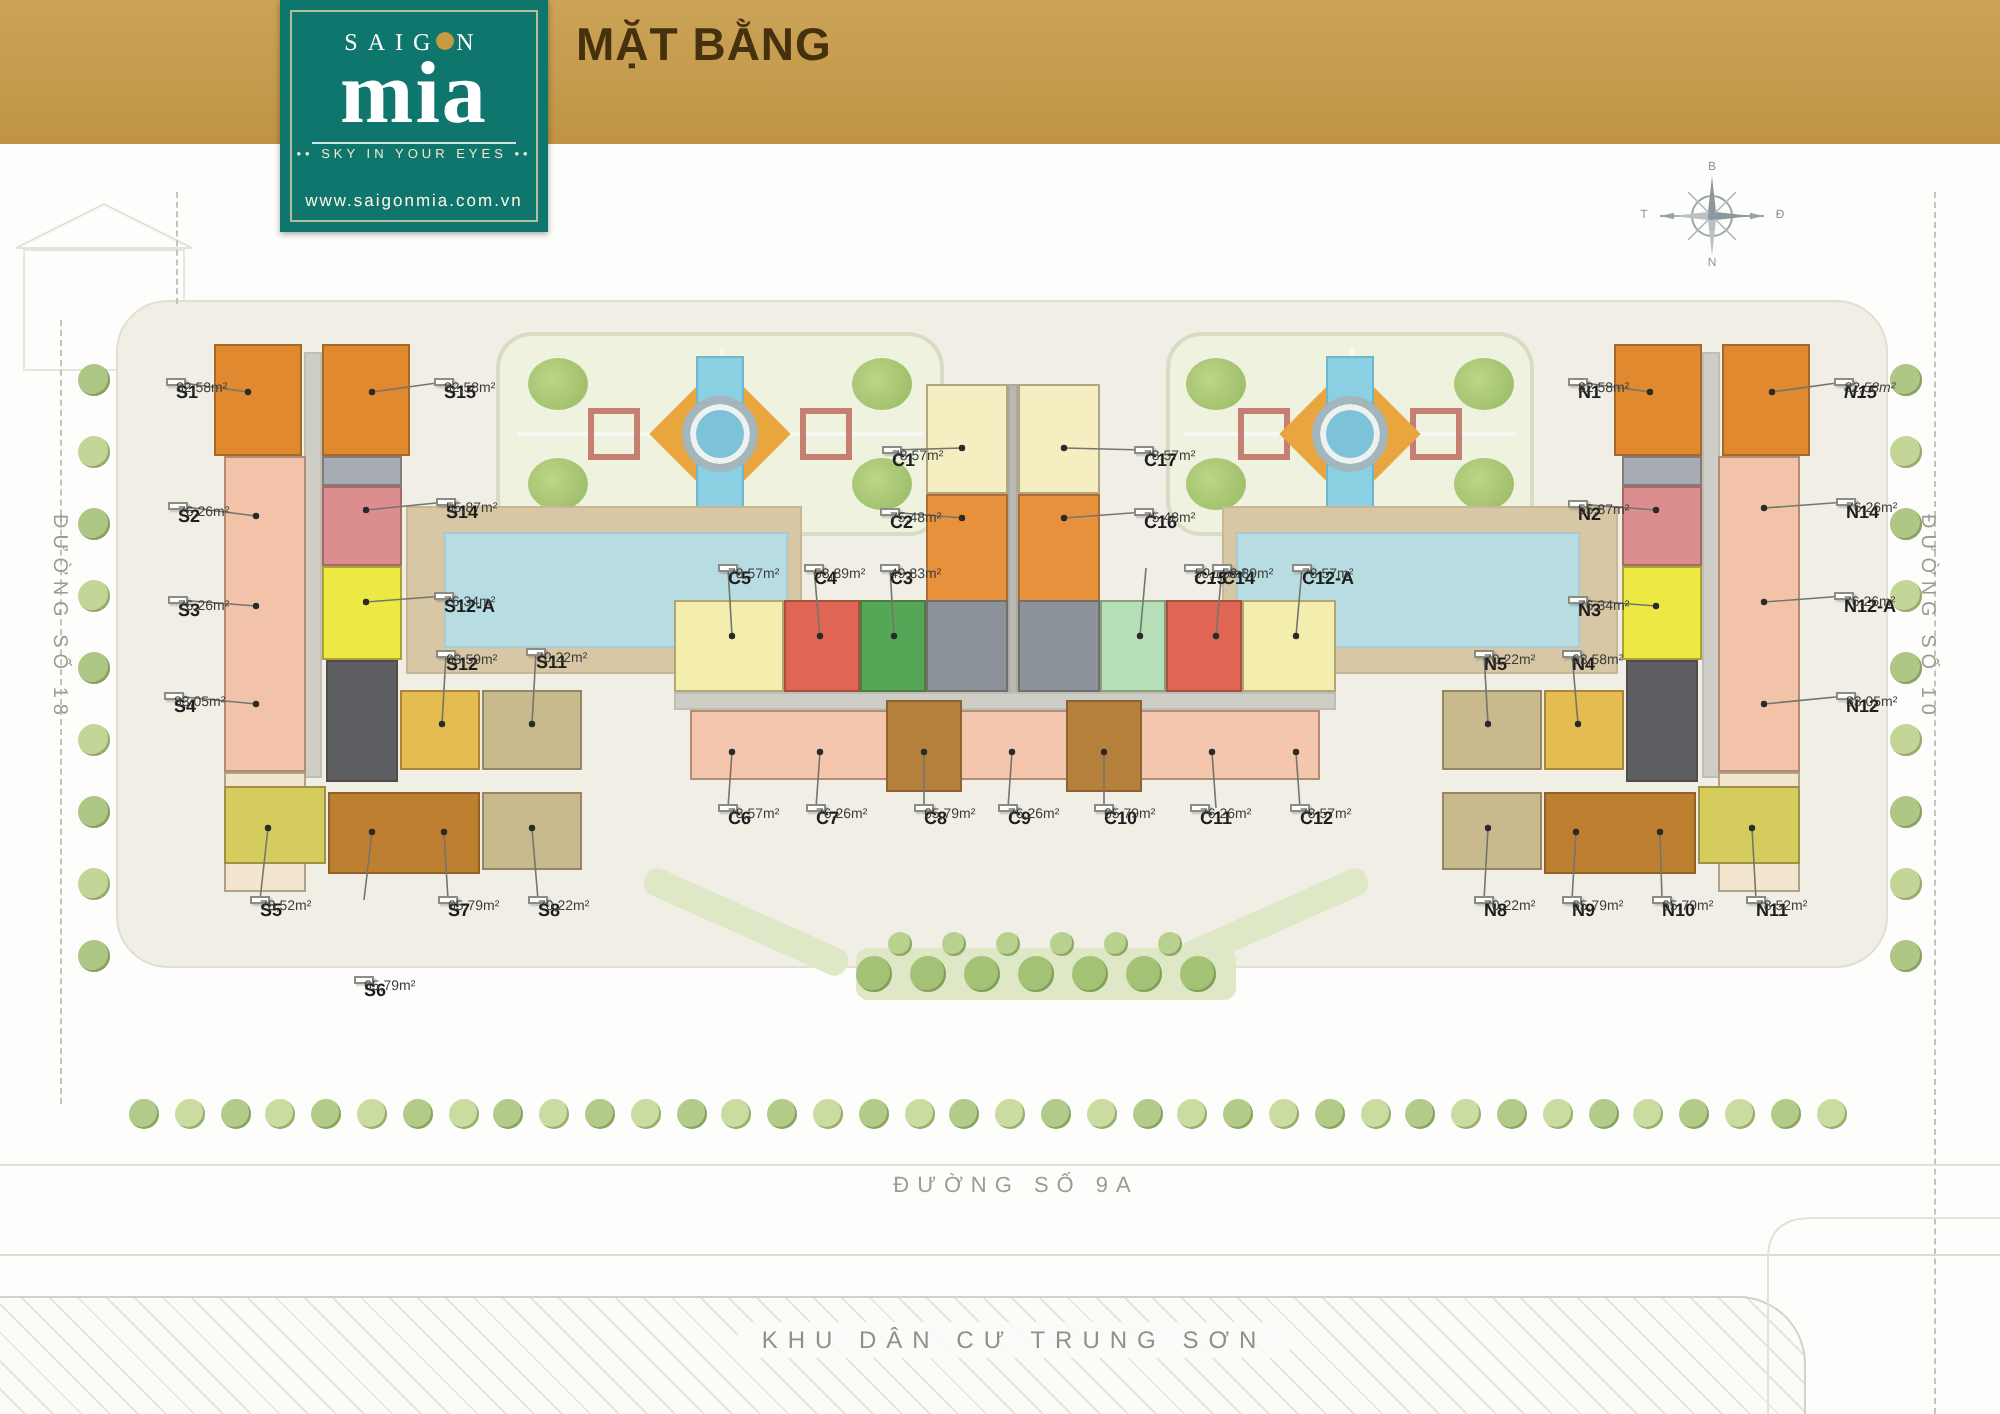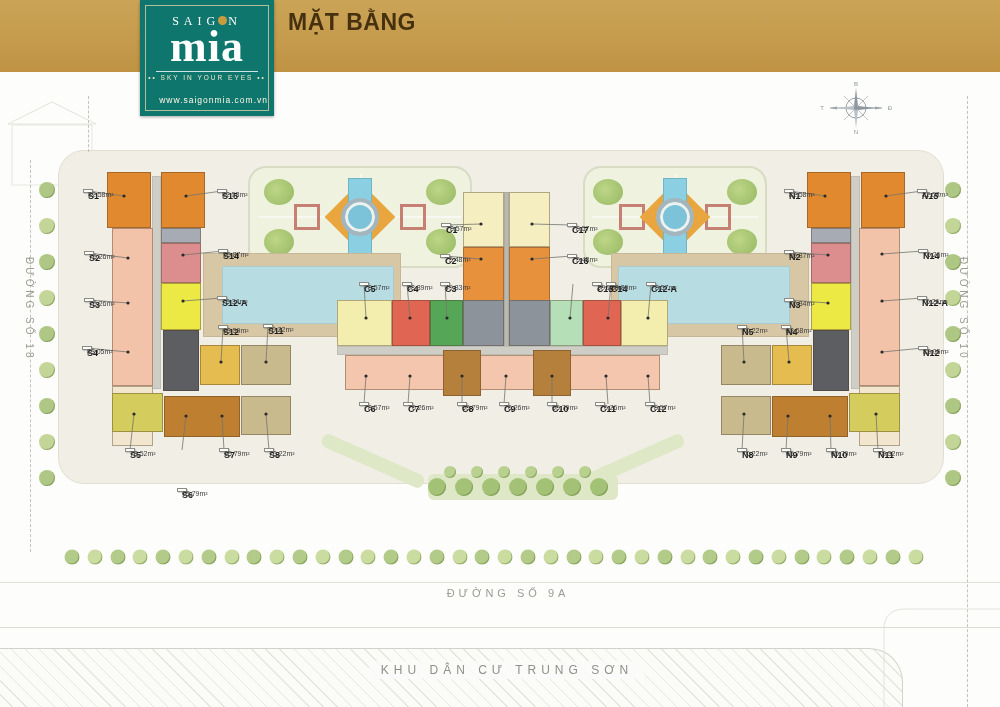--- a/index.html
+++ b/index.html
@@ -18,21 +18,21 @@
         background:#0f766e;z-index:32;box-shadow:0 1px 3px rgba(0,0,0,.35);}
   .logo-inner{position:absolute;left:5px;top:5px;right:5px;bottom:5px;
         border:1px solid rgba(235,215,170,.75);text-align:center;color:#fff;}
   .logo-top{margin-top:8px;font-size:12px;letter-spacing:5px;font-family:"Liberation Serif","DejaVu Serif",serif;}
   .logo-dot{display:inline-block;width:9px;height:9px;border-radius:50%;
         background:#c99b3f;margin:0 1px 0 -2px;}
   .logo-main{font-size:44px;line-height:36px;font-family:"Liberation Serif","DejaVu Serif",serif;
         font-weight:bold;letter-spacing:1px;}
   .logo-line{height:1px;background:rgba(255,255,255,.8);margin:6px 10px 2px 10px;}
   .logo-tag{font-size:6.5px;letter-spacing:2px;color:#f3e7c8;}
-  .logo-url{margin-top:14px;font-size:8.5px;letter-spacing:1px;color:#fdf6e4;text-align:right;}
+  .logo-url{margin-top:14px;font-size:8.5px;letter-spacing:1px;color:#fdf6e4;}
 
   
   .plan{position:absolute;left:0;top:72px;width:1000px;height:635px;background:#fdfdfb;}
   .plan *{position:absolute;}
   .site-plate{left:58px;top:78px;width:884px;height:332px;background:#f0eee5;
         border:1px solid #e2dfd2;border-radius:26px;}
   .block{box-shadow:inset 0 0 0 1px rgba(70,50,30,.38);
         background-image:repeating-linear-gradient(0deg,rgba(0,0,0,.055) 0 1px,transparent 1px 8px),
                          repeating-linear-gradient(90deg,rgba(0,0,0,.05) 0 1px,transparent 1px 10px);}
   .leaders{left:0;top:0;pointer-events:none;}

